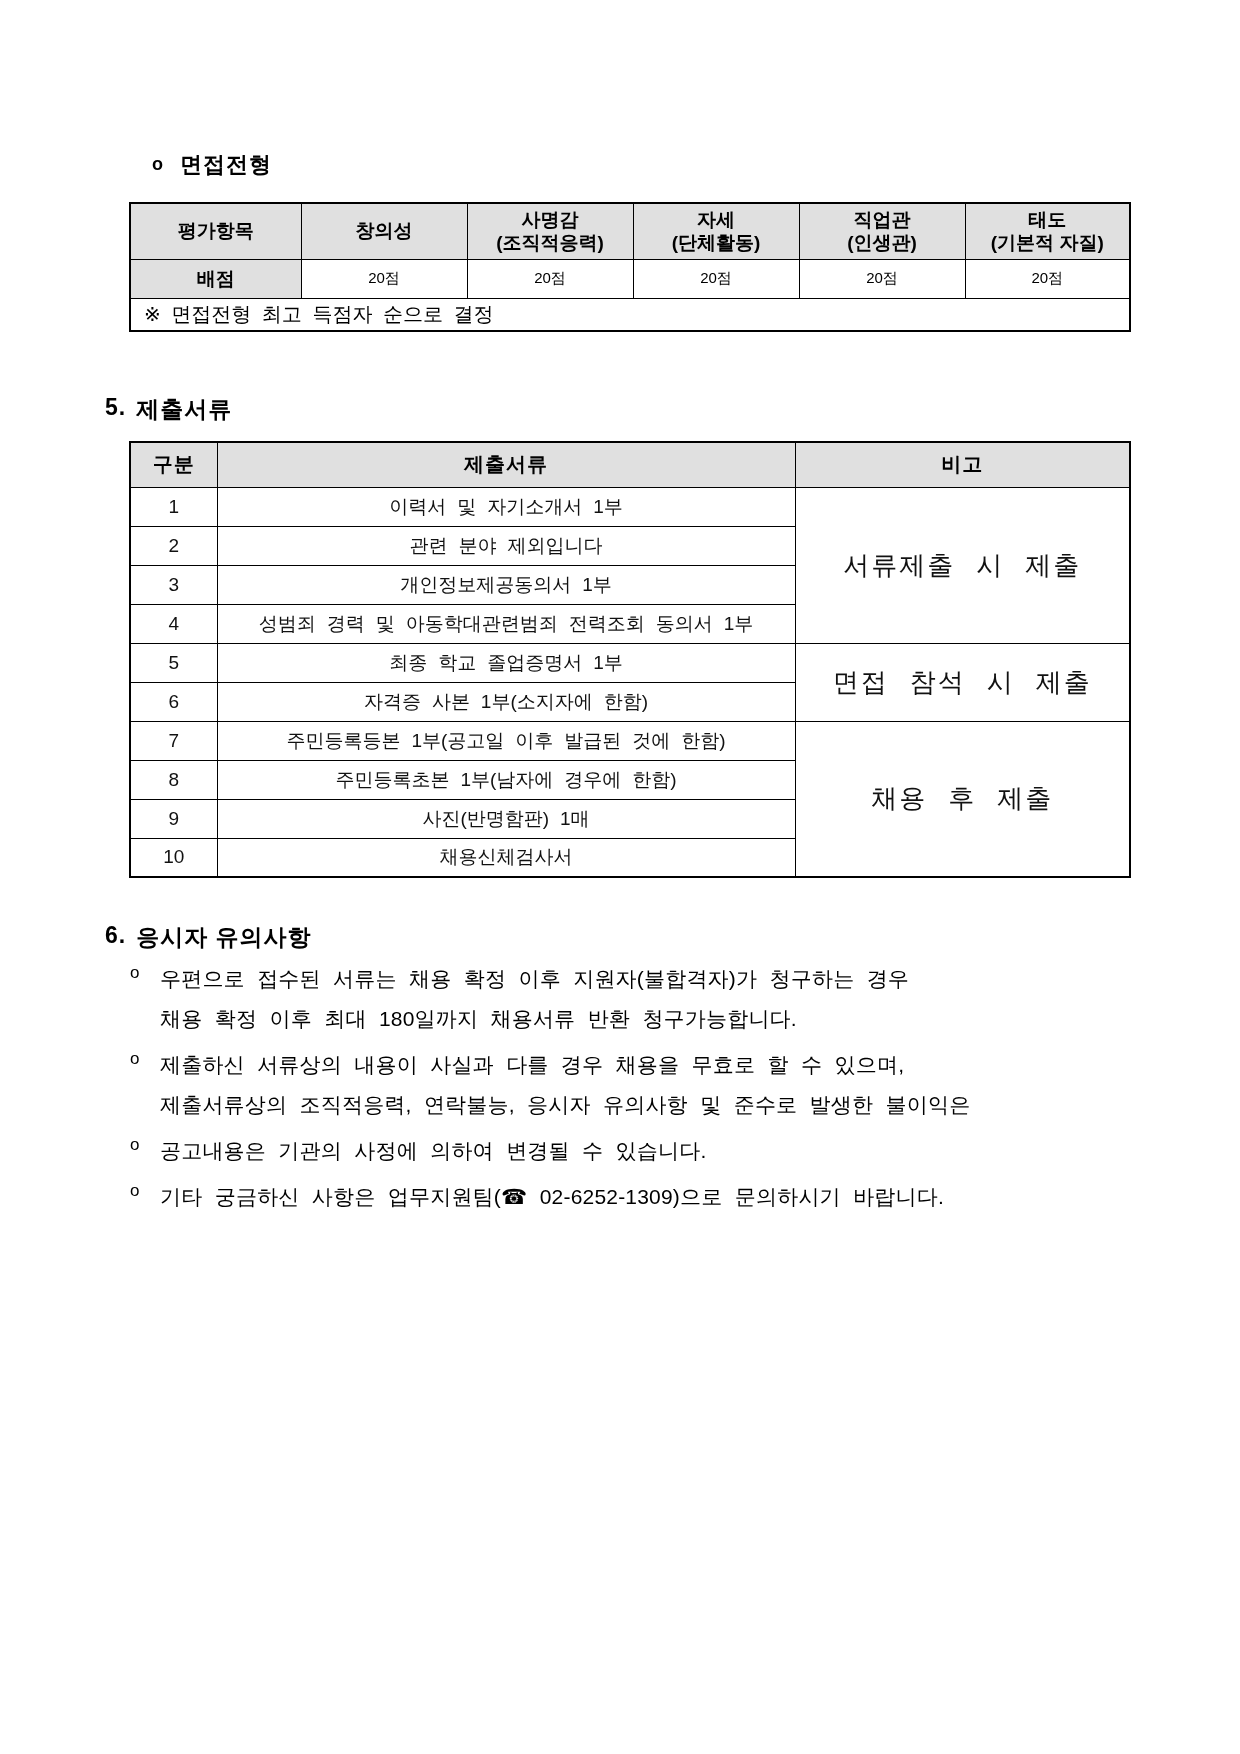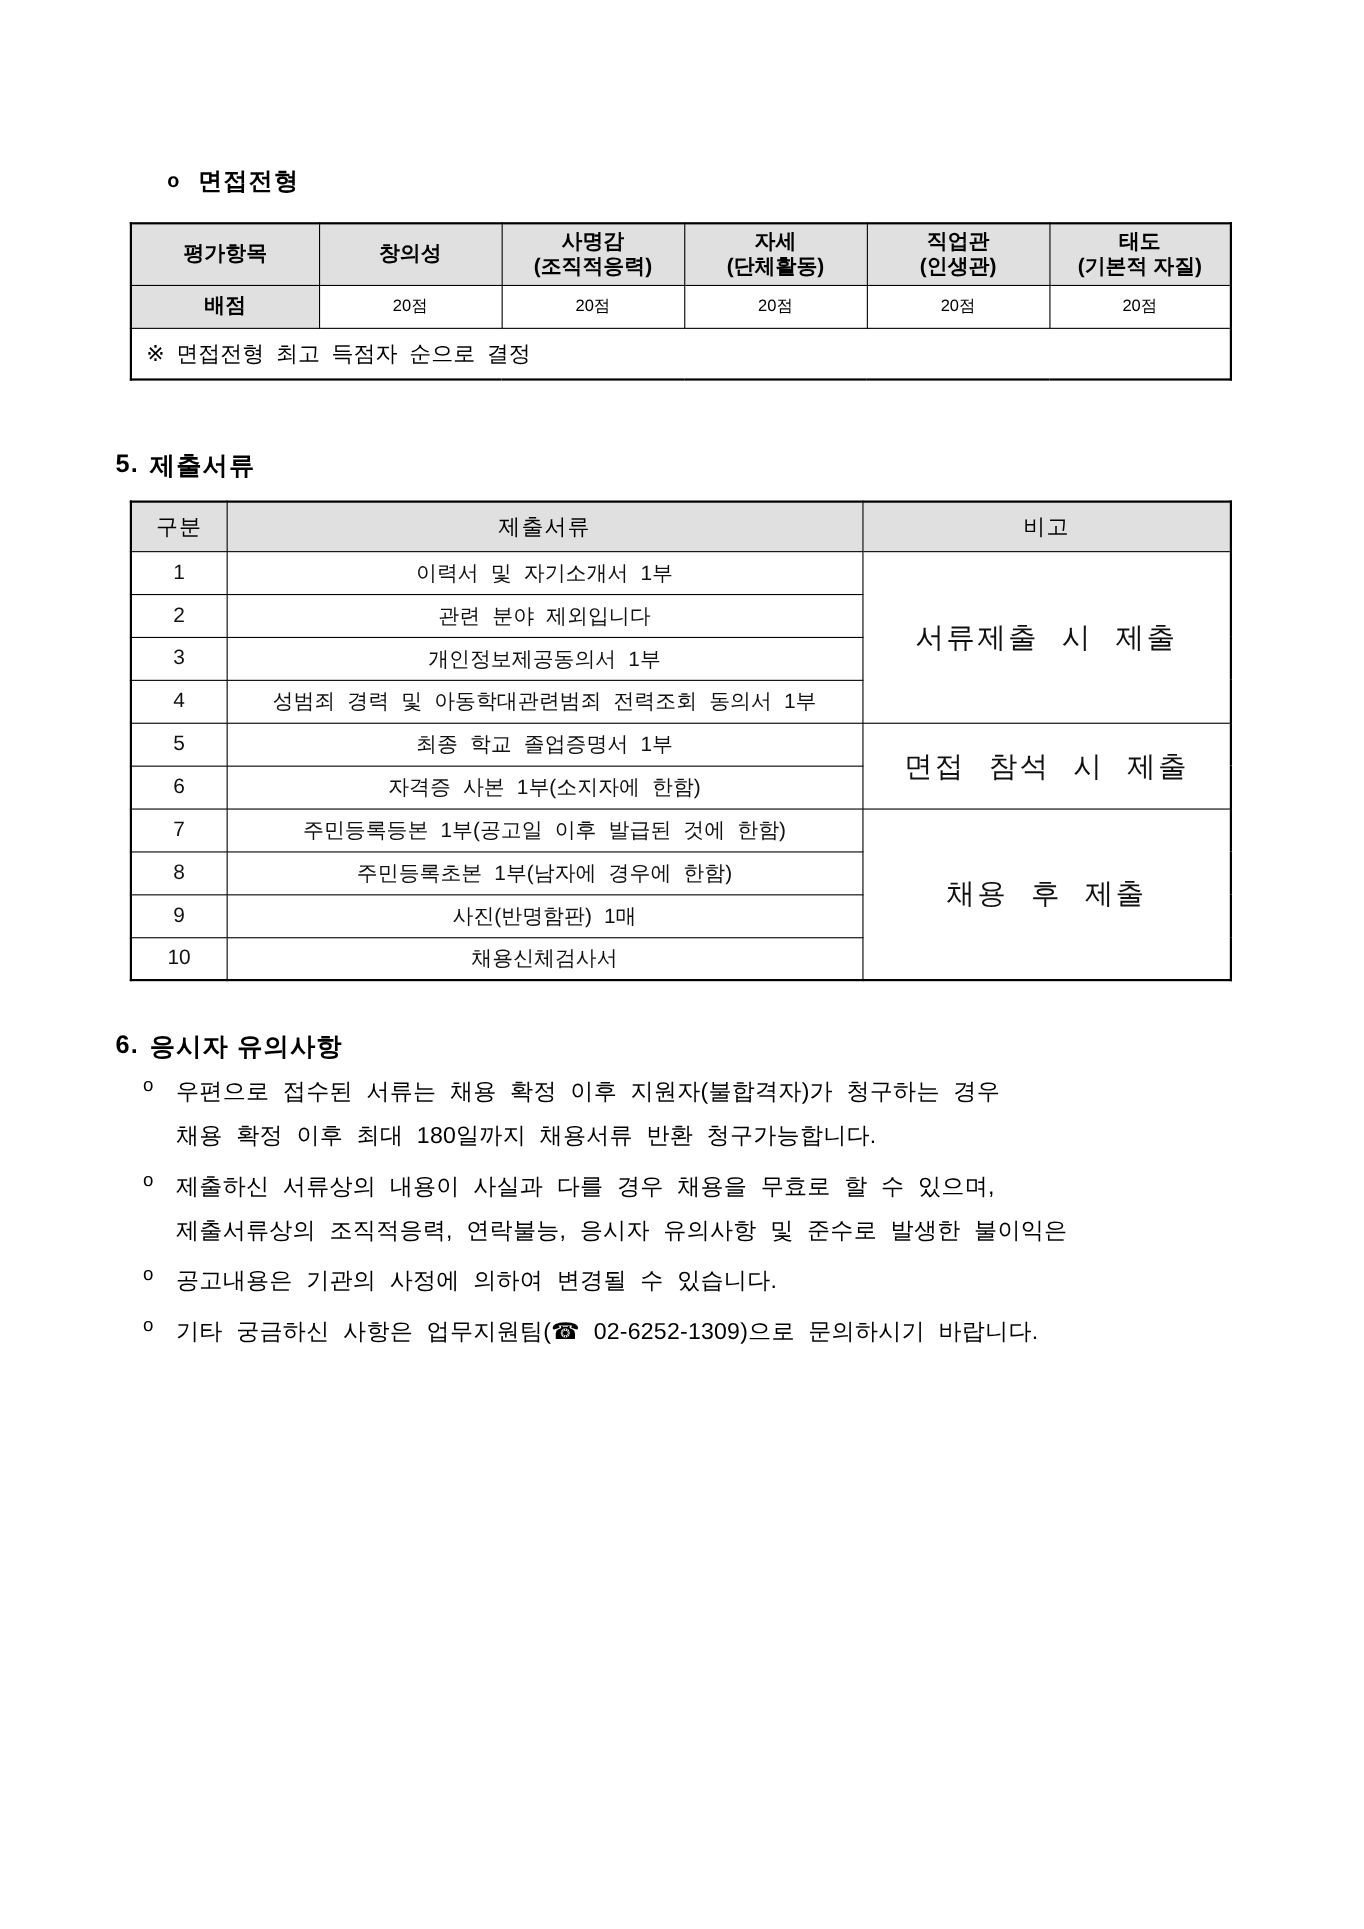--- a/index.html
+++ b/index.html
@@ -11,35 +11,35 @@
   }
   .page { position:relative; width:1240px; height:1754px; padding:150px 60px 0 105px; background:#ffffff; }
 
   
   .sub-heading { margin-left:47px; font-size:22px; font-weight:bold; letter-spacing:1px; display:flex; align-items:center; }
   .sub-heading .bullet { font-size:18px; font-weight:bold; margin-right:16px; transform:translateY(-1px); }
   .section-heading { font-size:23px; font-weight:bold; letter-spacing:1px; display:flex; }
   .section-heading .num { margin-right:10px; }
 
   
-  table { border-collapse:collapse; table-layout:fixed; margin-left:13px; }
+  table { border-collapse:collapse; table-layout:fixed; margin-left:24px; }
   .t1, .t2 { border:2px solid #000; }
   .t1 th, .t1 td, .t2 th, .t2 td { border:1px solid #000; text-align:center; vertical-align:middle; }
 
   .t1 { width:1000px; margin-top:22px; }
   .t1 th { background:#e0e0e0; font-size:19px; font-weight:bold; line-height:1.25; }
   .t1 .hdr-row { height:56px; }
   .t1 .score-row { height:39px; }
   .t1 .score-row td { font-size:15px; font-weight:normal; }
-  .t1 .note-row { height:47px;padding-left:16px; }
+  .t1 .note-row { height:33px;padding-left:16px; }
   .t1 .note-row td { text-align:left; padding-left:13px; font-size:20px; word-spacing:0.25em; }
   .t1 .h2line span { display:block; }
 
   .t2 { width:1000px; margin-top:16px; }
-  .t2 th { background:#e0e0e0; font-size:20px; font-weight:normal; height:45px; letter-spacing:1px;text-align:center; }
+  .t2 th { background:#e0e0e0; font-size:20px; font-weight:bold; height:45px; letter-spacing:1px;text-align:center; }
   .t2 td { font-size:19px; font-weight:normal; height:39px; word-spacing:0.3em; color:#111; }
   .t2 .remark { font-size:26px; letter-spacing:2px; word-spacing:0.45em; }
 
   
   .notes { margin-top:44px; }
   .note-item { display:flex; margin-left:25px; margin-top:6px; font-size:21px; }
   .note-item .nb { width:30px; font-size:17px; padding-top:4px; }
   .note-item .nl { flex:1; }
   .note-item .nl div { line-height:40px; word-spacing:0.3em; letter-spacing:0.2px; }
   .note-item .nl div.indent { padding-left:10px; }

